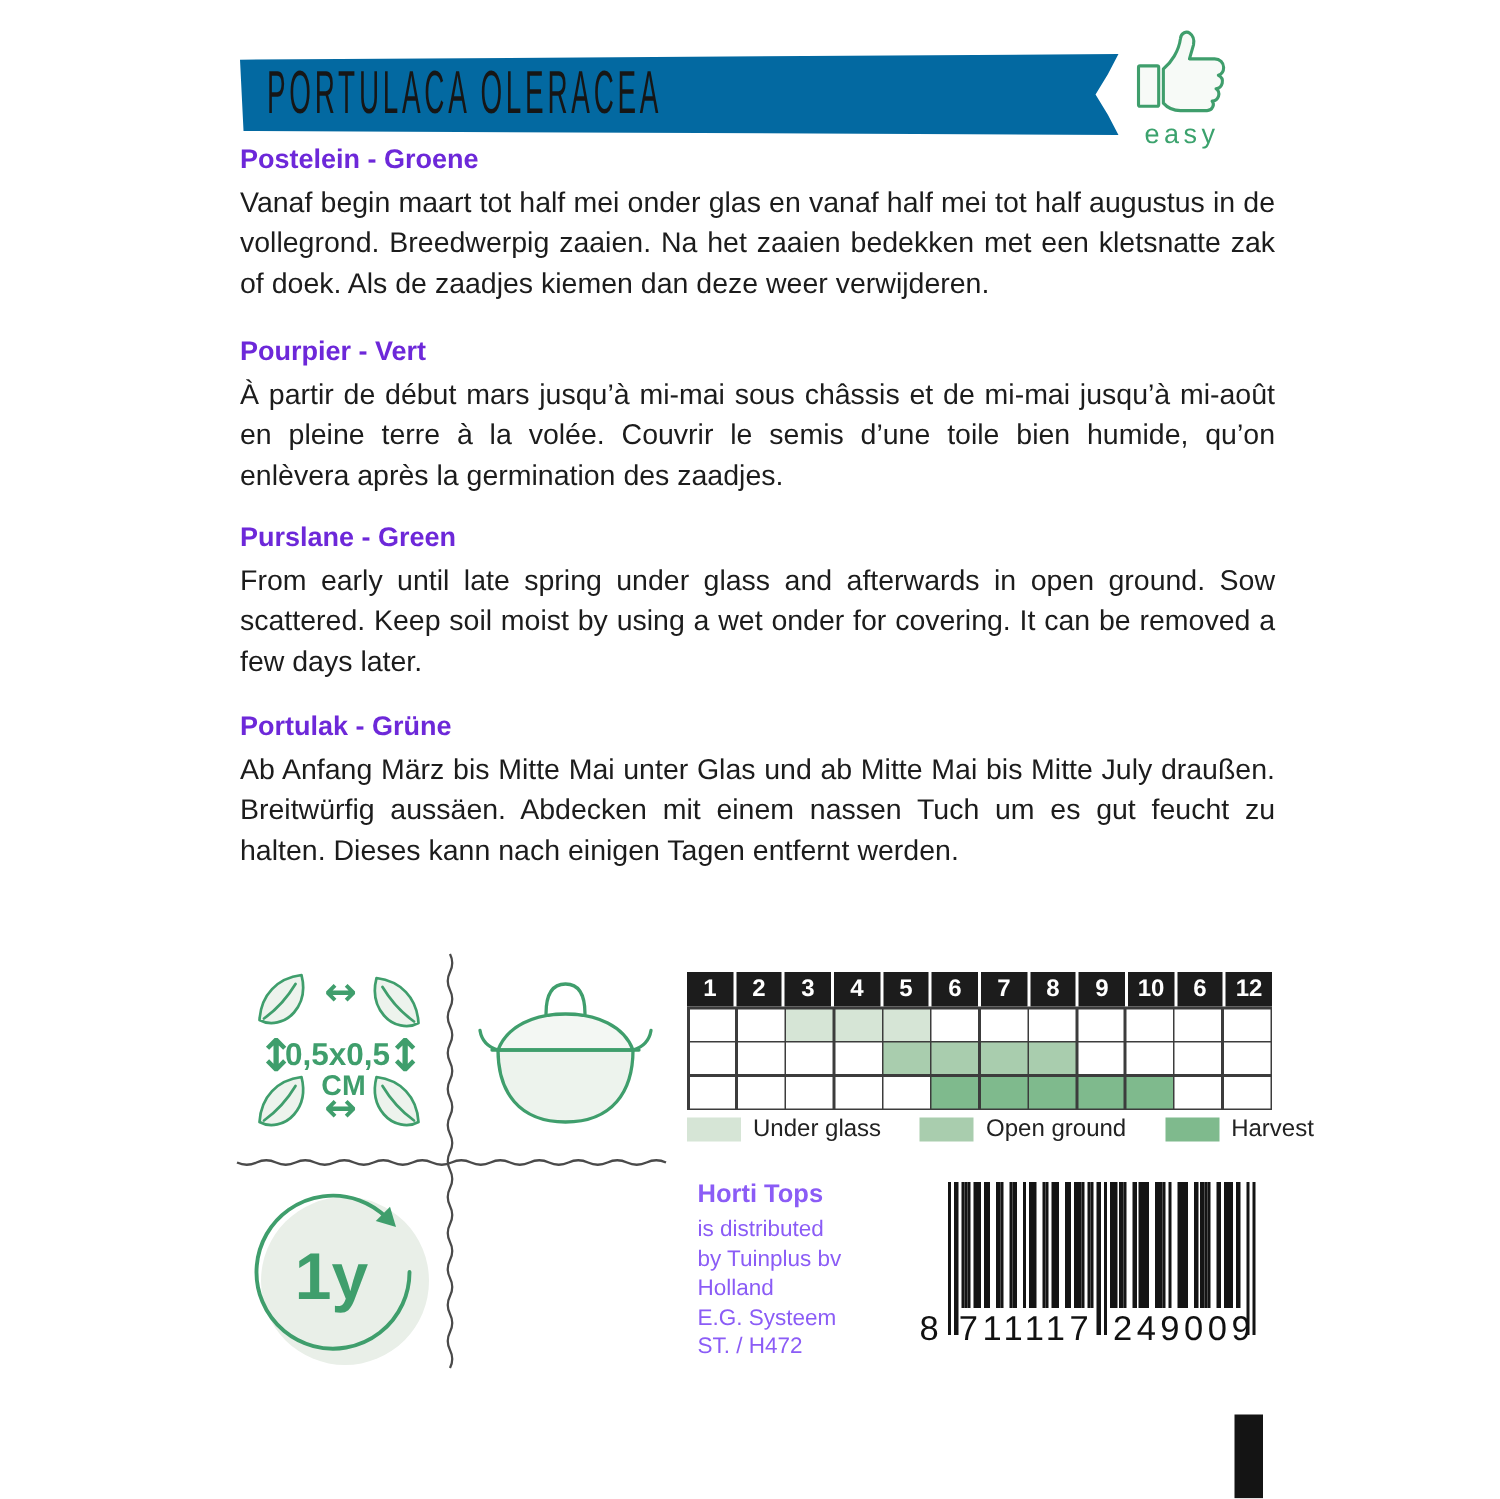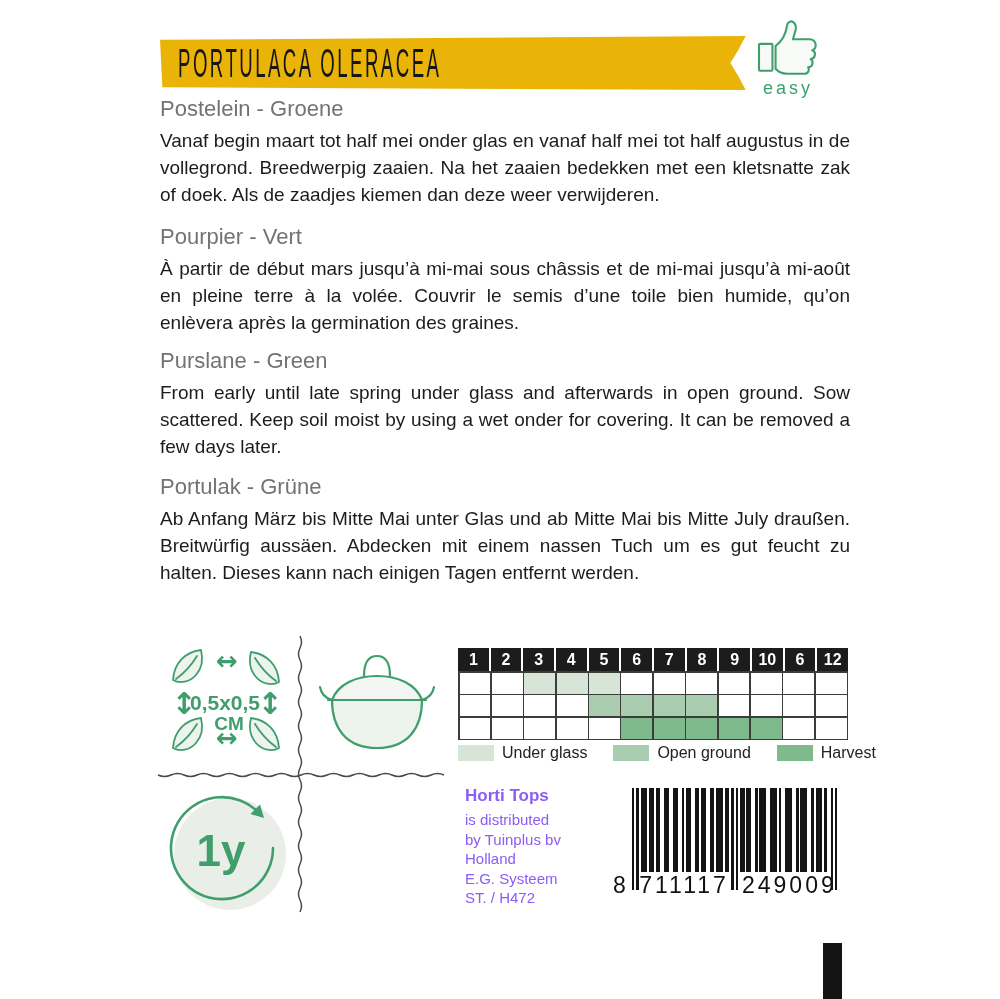--- a/index.html
+++ b/index.html
@@ -3,33 +3,33 @@
 <meta charset="utf-8">
 <style>
   html,body { margin:0; padding:0; background:#ffffff; }
   #page {
     position:relative; width:1000px; height:999px; background:#ffffff;
     font-family:"Liberation Sans", sans-serif; overflow:hidden;
   }
   
   .banner {
     position:absolute; left:160px; top:36px; width:588px; height:54px;
-    background:#eab308; display:flex; align-items:center;
+    background:#0369a1; display:flex; align-items:center;
     clip-path:polygon(0% 7%, 99.6% 0%, 98.4% 25%, 97% 50%, 98.4% 75%, 99.6% 100%, 0.4% 95%);
   }
   .banner-title {
     display:inline-block; margin-left:18px; font-size:30px; letter-spacing:4px;
     color:#161616; font-weight:400; white-space:nowrap;
     transform:scale(0.62,1.35); transform-origin:left center;
   }
   .easy-wrap { position:absolute; left:748px; top:18px; width:80px; text-align:center; }
   .easy-label { margin-top:-2px; color:#3ba26d; font-weight:400; font-size:18px; letter-spacing:3px; }
   
   .section { position:absolute; left:160px; width:690px; }
-  .section h2 { margin:0 0 5px 0; font-size:22px; font-weight:400; color:#737373; }
+  .section h2 { margin:0 0 5px 0; font-size:18px; font-weight:700; color:#6d28d9; }
   .section p { margin:0; font-size:19px; line-height:27px; color:#1c1c1c; text-align:justify; }
   
   .cal-head {
     position:absolute; left:458px; top:648px; width:390px; height:23px;
     display:grid; grid-template-columns:repeat(12,1fr); gap:2px;
   }
   .mcell { background:#1c1c1c; color:#ffffff; font-weight:700; font-size:16px;
     display:flex; align-items:center; justify-content:center; }
   .cal-body {
     position:absolute; left:458px; top:671px; width:390px; box-sizing:border-box;
@@ -74,21 +74,21 @@
     </svg>
     <div class="easy-label">easy</div>
   </div>
 
   <div class="section" style="top:96px">
     <h2>Postelein - Groene</h2>
     <p>Vanaf begin maart tot half mei onder glas en vanaf half mei tot half augustus in de vollegrond. Breedwerpig zaaien. Na het zaaien bedekken met een kletsnatte zak of doek. Als de zaadjes kiemen dan deze weer verwijderen.</p>
   </div>
   <div class="section" style="top:224px">
     <h2>Pourpier - Vert</h2>
-    <p>À partir de début mars jusqu’à mi-mai sous châssis et de mi-mai jusqu’à mi-août en pleine terre à la volée. Couvrir le semis d’une toile bien humide, qu’on enlèvera après la germination des graines.</p>
+    <p>À partir de début mars jusqu’à mi-mai sous châssis et de mi-mai jusqu’à mi-août en pleine terre à la volée. Couvrir le semis d’une toile bien humide, qu’on enlèvera après la germination des zaadjes.</p>
   </div>
   <div class="section" style="top:348px">
     <h2>Purslane - Green</h2>
     <p>From early until late spring under glass and afterwards in open ground. Sow scattered. Keep soil moist by using a wet onder for covering. It can be removed a few days later.</p>
   </div>
   <div class="section" style="top:474px">
     <h2>Portulak - Grüne</h2>
     <p>Ab Anfang März bis Mitte Mai unter Glas und ab Mitte Mai bis Mitte July draußen. Breitwürfig aussäen. Abdecken mit einem nassen Tuch um es gut feucht zu halten. Dieses kann nach einigen Tagen entfernt werden.</p>
   </div>
 

